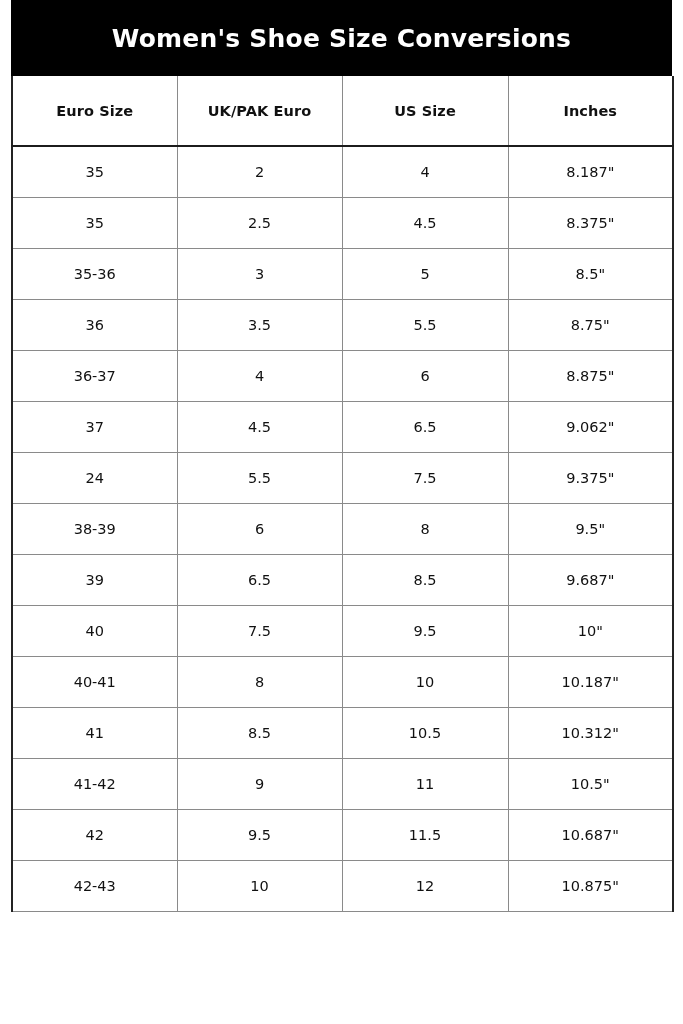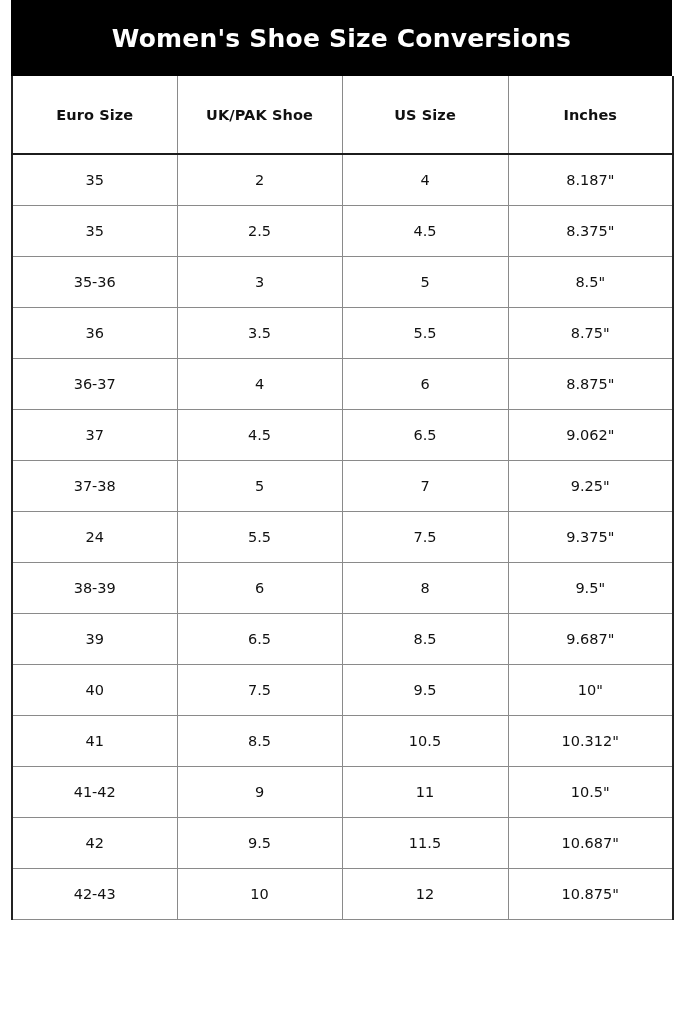--- a/index.html
+++ b/index.html
@@ -74,21 +74,21 @@
   .size-table td:first-child {
     border-left: none;
   }
   .size-table th:last-child,
   .size-table td:last-child {
     border-right: none;
     border-radius: 16px;
   }
 
   .size-table thead th {
-    height: 78px;
+    height: 70px;
     font-size: 14.5px;
     font-weight: bold;
     letter-spacing: 0.1px;
     border-bottom: 2px solid #1c1c1c;
     white-space: nowrap;
   }
 
   .size-table tbody td {
     height: 51px;
     font-size: 14.5px;
@@ -112,21 +112,21 @@
   <table class="size-table">
     <colgroup>
       <col class="c-euro">
       <col class="c-uk">
       <col class="c-us">
       <col class="c-in">
     </colgroup>
     <thead>
       <tr>
         <th>Euro Size</th>
-        <th>UK/PAK Shoe</th>
+        <th>UK/PAK Euro</th>
         <th>US Size</th>
         <th>Inches</th>
       </tr>
     </thead>
     <tbody id="table-body">
         <tr>
           <td>35</td>
           <td>2</td>
           <td>4</td>
           <td>8.187"</td>
@@ -155,26 +155,20 @@
           <td>6</td>
           <td>8.875"</td>
         </tr>
         <tr>
           <td>37</td>
           <td>4.5</td>
           <td>6.5</td>
           <td>9.062"</td>
         </tr>
         <tr>
-          <td>37-38</td>
-          <td>5</td>
-          <td>7</td>
-          <td>9.25"</td>
-        </tr>
-        <tr>
           <td>24</td>
           <td>5.5</td>
           <td>7.5</td>
           <td>9.375"</td>
         </tr>
         <tr>
           <td>38-39</td>
           <td>6</td>
           <td>8</td>
           <td>9.5"</td>
@@ -185,20 +179,26 @@
           <td>8.5</td>
           <td>9.687"</td>
         </tr>
         <tr>
           <td>40</td>
           <td>7.5</td>
           <td>9.5</td>
           <td>10"</td>
         </tr>
         <tr>
+          <td>40-41</td>
+          <td>8</td>
+          <td>10</td>
+          <td>10.187"</td>
+        </tr>
+        <tr>
           <td>41</td>
           <td>8.5</td>
           <td>10.5</td>
           <td>10.312"</td>
         </tr>
         <tr>
           <td>41-42</td>
           <td>9</td>
           <td>11</td>
           <td>10.5"</td>

